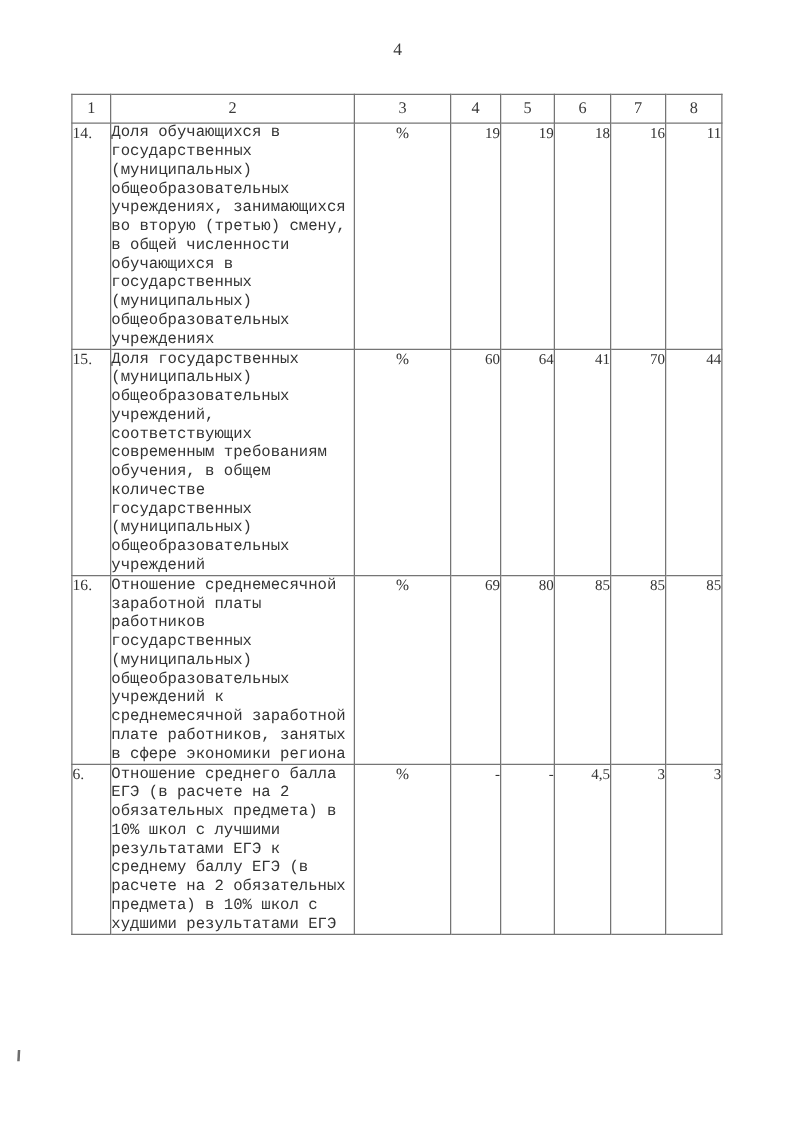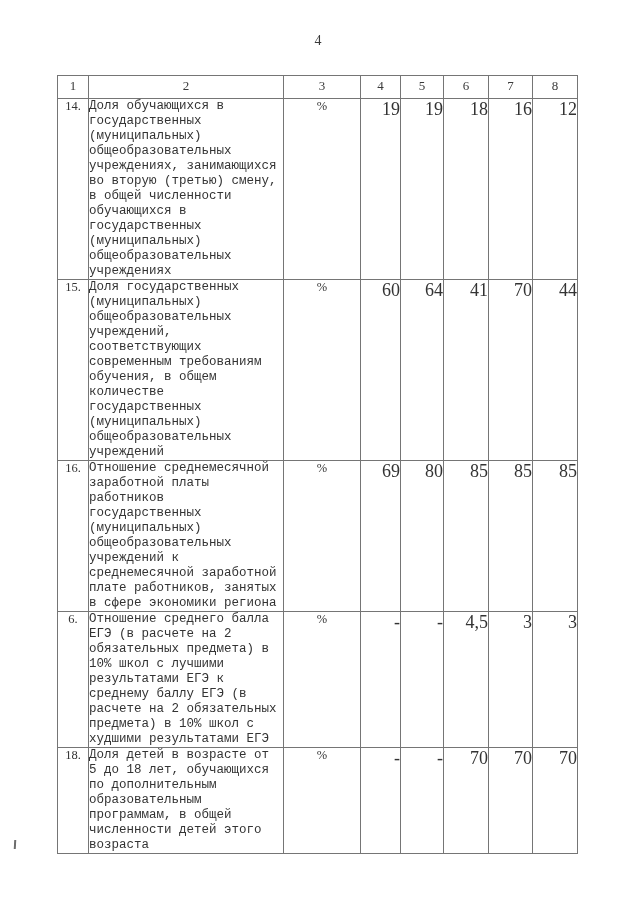--- a/index.html
+++ b/index.html
@@ -48,37 +48,36 @@
     padding-top: 2px;
     color: #3a3a3a;
   }
   
   th.h6 { border-right: none; }
   th.h7 { border-left: none; }
   td.num {
     font-size: 12.5px;
     padding: 2px 2px 0 5px;
     color: #333333;
-    text-align: center;
   }
   td.desc {
     font-size: 12.5px;
     line-height: 15px;
     padding: 2px 5px 0 5px;
     color: #333333;
     font-family: Liberation Mono, monospace;
   }
   td.unit {
     font-size: 12.5px;
     text-align: center;
     padding-top: 2px;
     color: #333333;
   }
   td.val {
-    font-size: 18px;
+    font-size: 12px;
     text-align: right;
     padding: 2px 5px 0 0;
     color: #333333;
   }
   
   td.soft-r { border-right: 1px dashed #a0a0a0; }
   td.soft-l { border-left: 1px dashed #a0a0a0; }
   tr.r14 td { height: 161px; }
   tr.r15 td { height: 144px; }
   tr.r16 td { height: 138px; }
@@ -126,21 +125,21 @@
     </thead>
     <tbody>
       <tr class="r14">
         <td class="num">14.</td>
         <td class="desc">Доля обучающихся в государственных (муниципальных) общеобразовательных учреждениях, занимающихся во вторую (третью) смену, в общей численности обучающихся в государственных (муниципальных) общеобразовательных учреждениях</td>
         <td class="unit">%</td>
         <td class="val">19</td>
         <td class="val">19</td>
         <td class="val soft-r">18</td>
         <td class="val soft-l">16</td>
-        <td class="val">12</td>
+        <td class="val">11</td>
       </tr>
       <tr class="r15">
         <td class="num">15.</td>
         <td class="desc">Доля государственных (муниципальных) общеобразовательных учреждений, соответствующих современным требованиям обучения, в общем количестве государственных (муниципальных) общеобразовательных учреждений</td>
         <td class="unit">%</td>
         <td class="val">60</td>
         <td class="val">64</td>
         <td class="val soft-r">41</td>
         <td class="val soft-l">70</td>
         <td class="val">44</td>
@@ -158,28 +157,18 @@
       <tr class="r17">
         <td class="num">6.</td>
         <td class="desc">Отношение среднего балла ЕГЭ (в расчете на 2 обязательных предмета) в 10% школ с лучшими результатами ЕГЭ к среднему баллу ЕГЭ (в расчете на 2 обязательных предмета) в 10% школ с худшими результатами ЕГЭ</td>
         <td class="unit">%</td>
         <td class="val">-</td>
         <td class="val">-</td>
         <td class="val soft-r">4,5</td>
         <td class="val soft-l">3</td>
         <td class="val">3</td>
       </tr>
-      <tr class="r18">
-        <td class="num">18.</td>
-        <td class="desc">Доля детей в возрасте от 5 до 18 лет, обучающихся по дополнительным образовательным программам, в общей численности детей этого возраста</td>
-        <td class="unit">%</td>
-        <td class="val">-</td>
-        <td class="val">-</td>
-        <td class="val soft-r">70</td>
-        <td class="val soft-l">70</td>
-        <td class="val">70</td>
-      </tr>
     </tbody>
   </table>
 
   <div class="artifact"></div>
 
 </div>
 
 </body></html>

